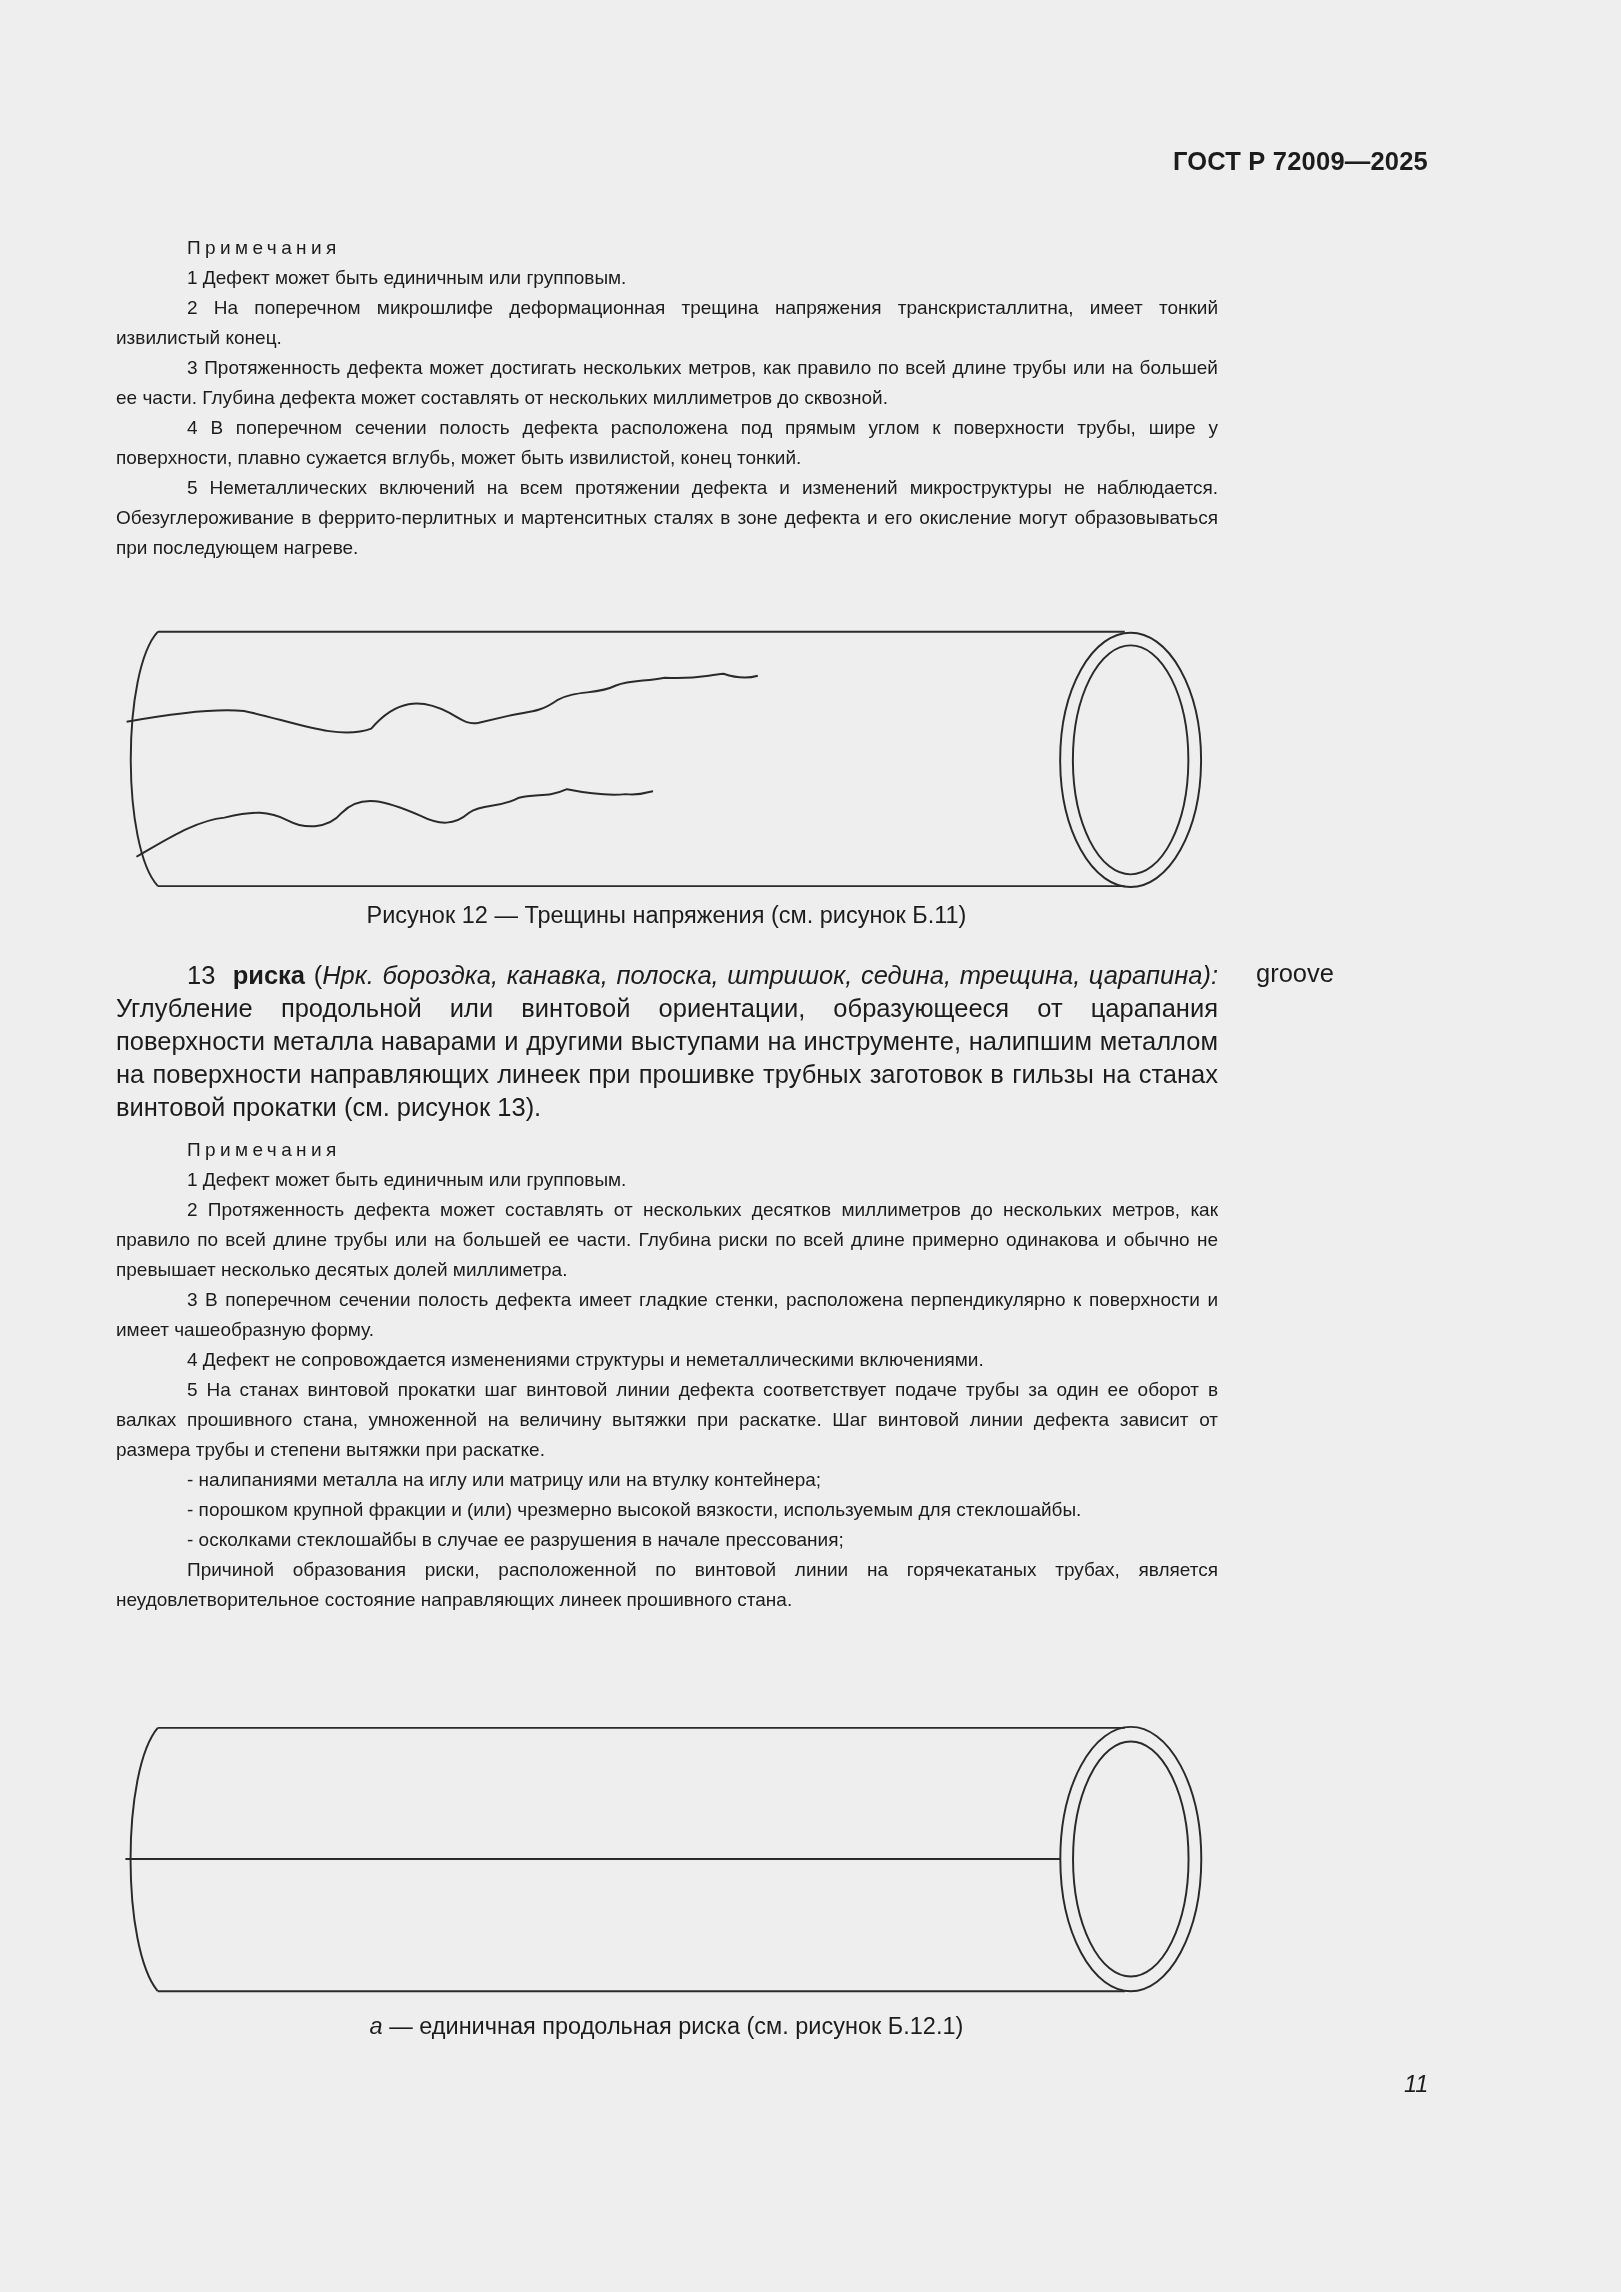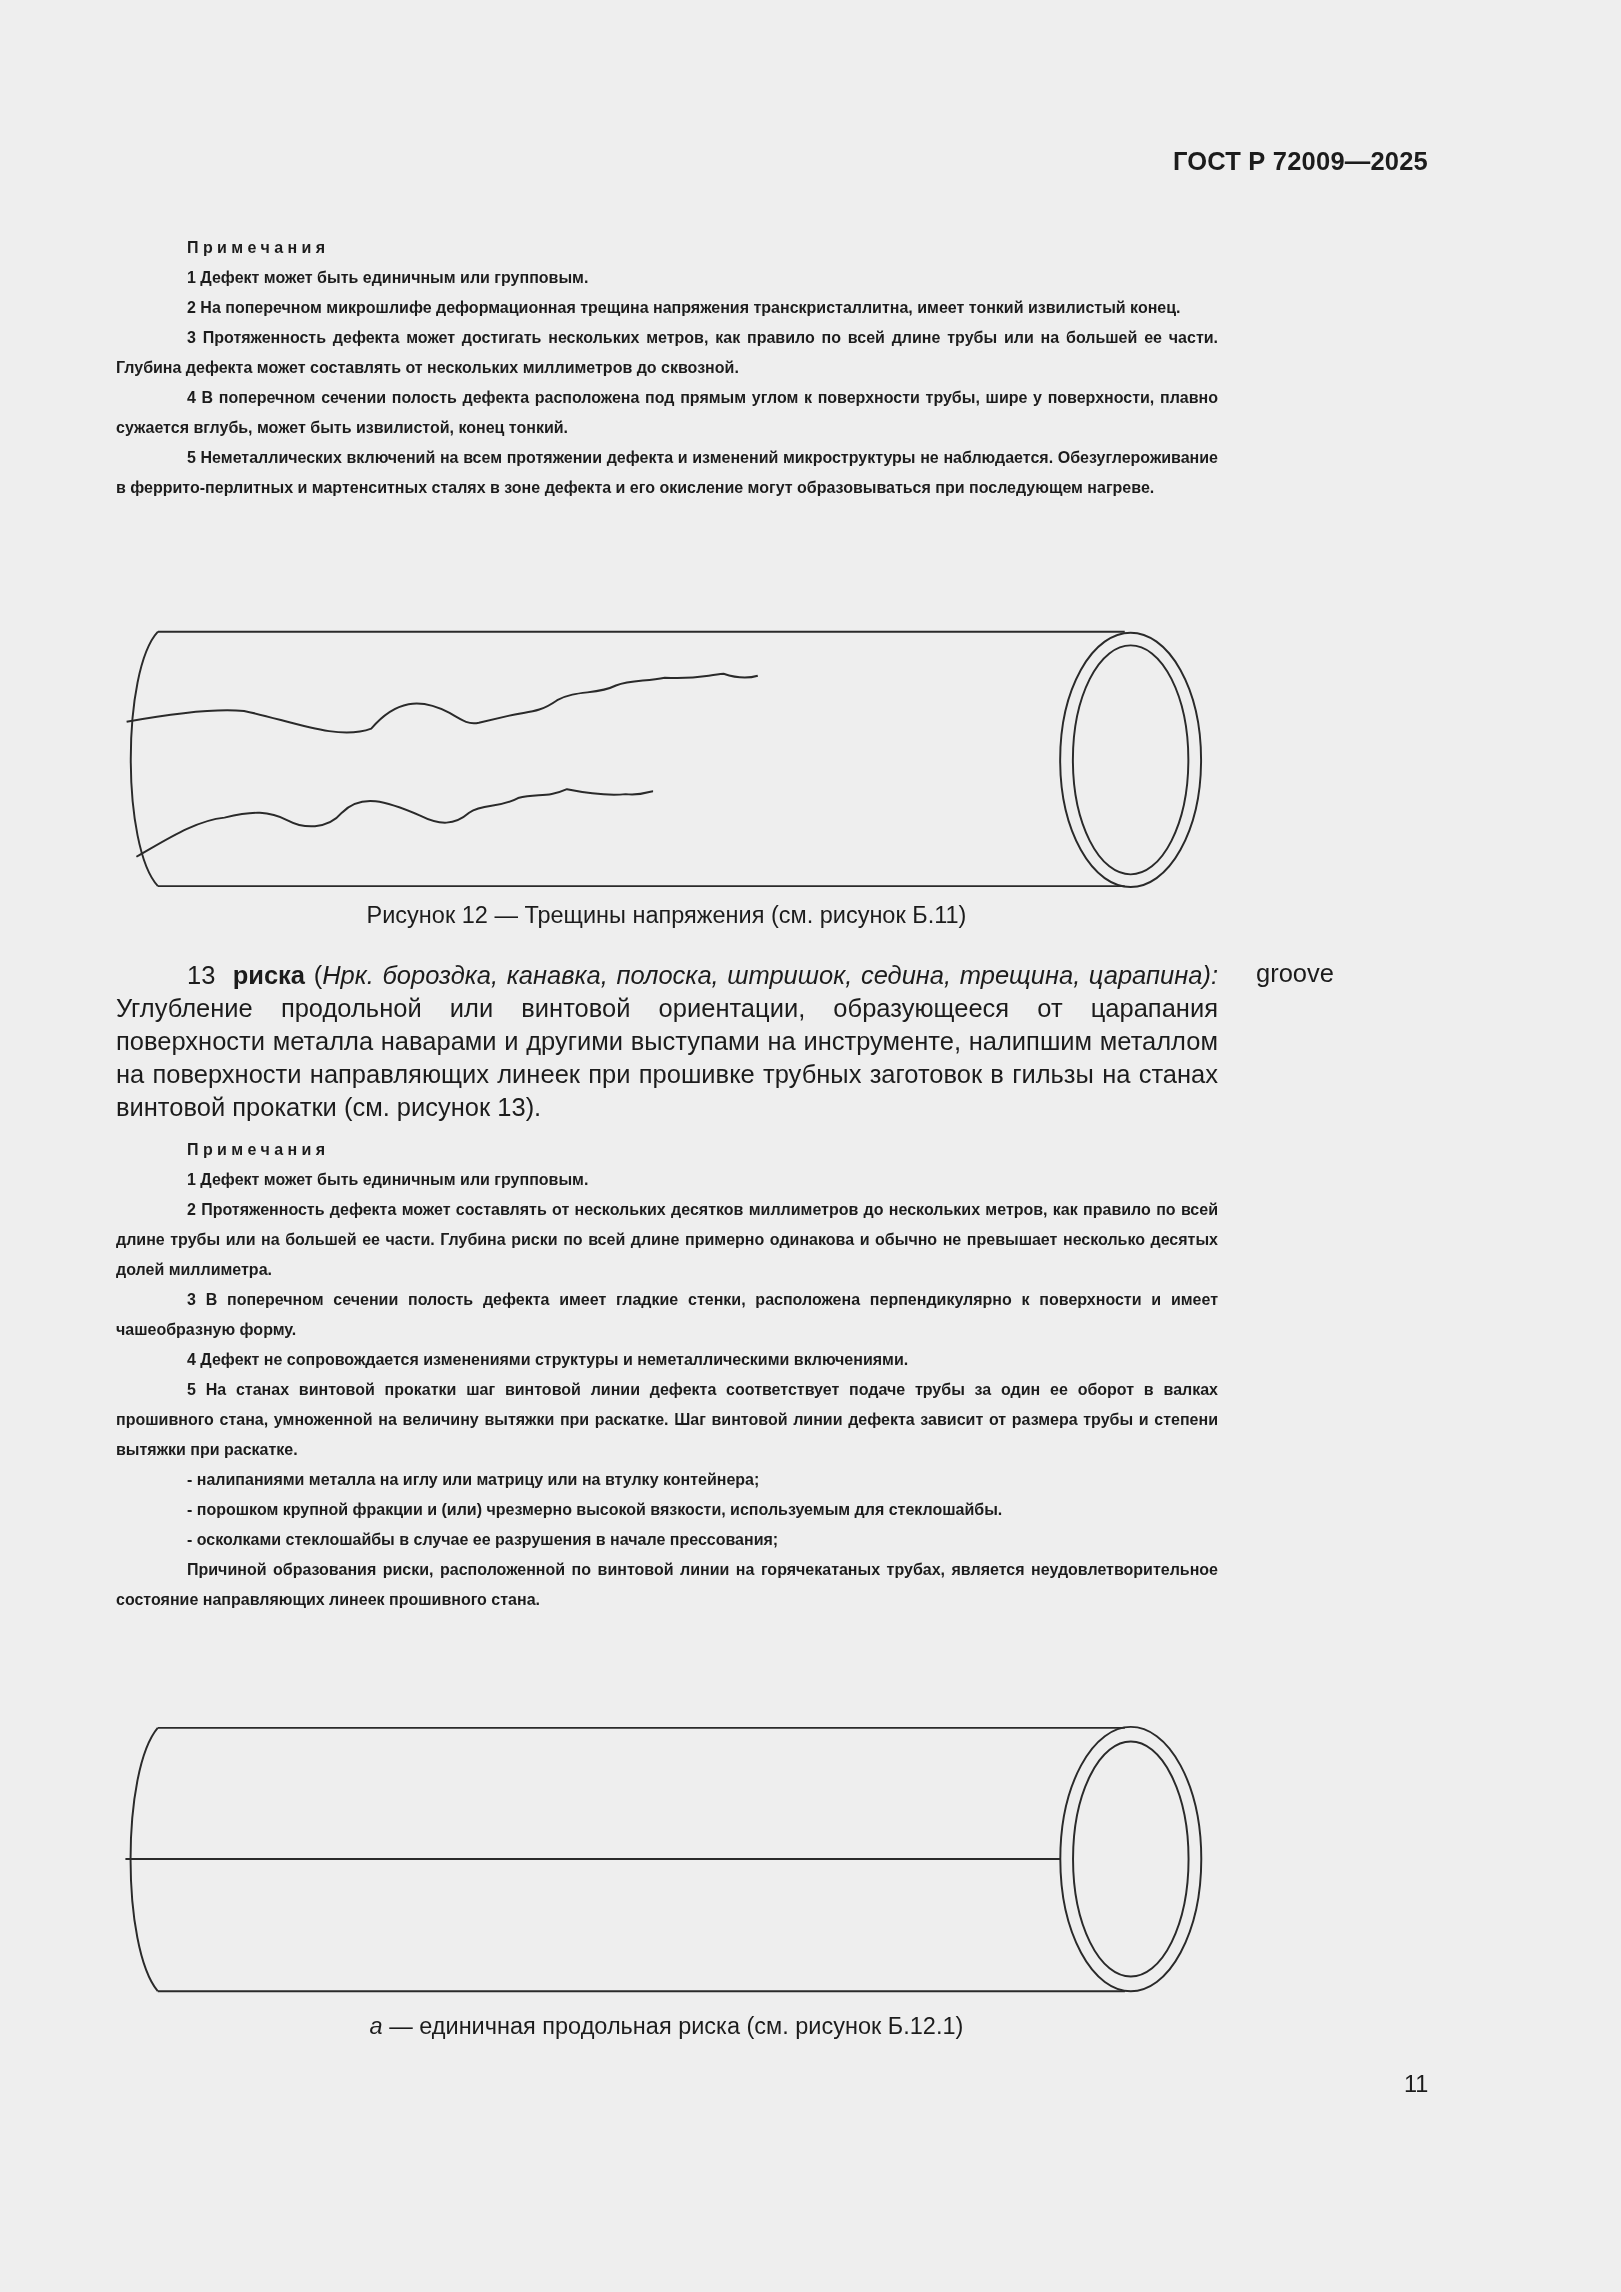--- a/index.html
+++ b/index.html
@@ -9,39 +9,39 @@
     color: #1c1c1c;
     font-family: "Liberation Sans", sans-serif;
     position: relative;
     overflow: hidden;
   }
   .header {
     position: absolute; top: 147px; right: 193px;
     font-weight: bold; font-size: 25.5px; letter-spacing: 0.2px;
   }
   .block { position: absolute; left: 116px; width: 1102px; }
-  .notes { font-size: 16px; line-height: 30px; font-weight: bold; }
+  .notes { font-size: 19px; line-height: 30px; }
   .notes p { margin: 0; text-align: justify; text-indent: 71px; }
   .notes p.title { letter-spacing: 4.4px; }
   .notes p.bullet { text-indent: 71px; }
   .term { font-size: 25.5px; line-height: 33px; }
   .term p { margin: 0; text-align: justify; text-indent: 71px; }
   .term b { font-weight: bold; }
   .term i { font-style: italic; }
   .en-term {
     position: absolute; left: 1256px; top: 957px;
     font-size: 25.5px; line-height: 33px;
   }
   .figure { position: absolute; left: 116px; width: 1127px; }
   .caption {
     position: absolute; left: 0; width: 1333px;
     text-align: center; font-size: 23.5px;
   }
   .caption i { font-style: italic; }
-  .page-num { position: absolute; top: 2071px; left: 1404px; font-size: 23.5px; }
+  .page-num { position: absolute; top: 2071px; left: 1404px; font-size: 23.5px; font-style: italic; }
   svg path, svg ellipse, svg line { fill: none; stroke: #2a2a2a; stroke-width: 2; }
 </style>
 </head>
 <body>
 
 <div class="header">ГОСТ Р 72009—2025</div>
 
 <div class="block notes" style="top:233px;">
   <p class="title">Примечания</p>
   <p>1 Дефект может быть единичным или групповым.</p>

